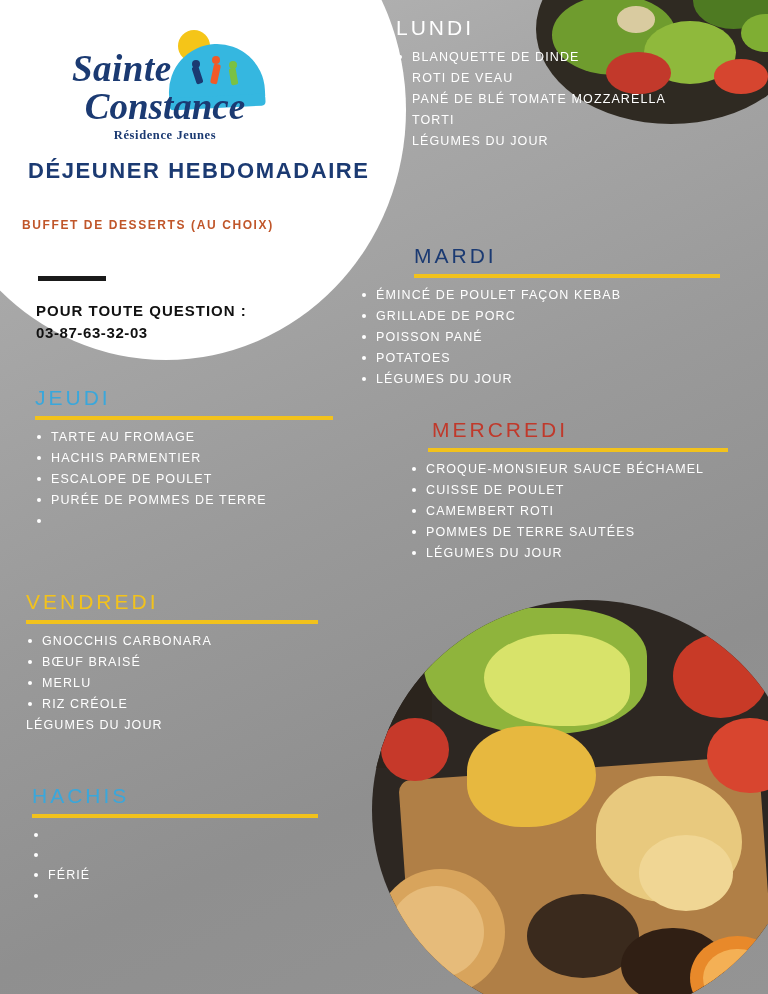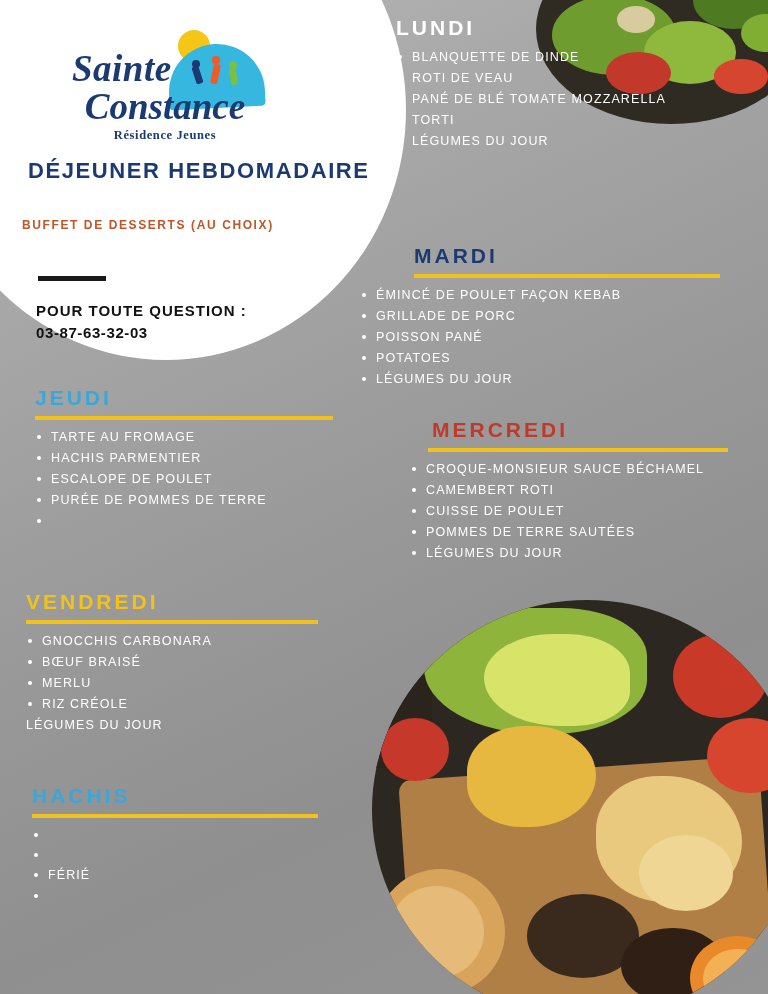--- a/index.html
+++ b/index.html
@@ -236,21 +236,21 @@
     letter-spacing: 0.6px;
   }
 
   
   .day {
     position: absolute;
   }
   .day h2 {
     margin: 0;
     font-size: 21px;
-    font-weight: bold;
+    font-weight: normal;
     letter-spacing: 3px;
   }
   .day .underline {
     margin-top: 6px;
     height: 4px;
     background: #f2c21c;
   }
   .day ul {
     list-style: none;
     margin: 10px 0 0 0;
@@ -386,22 +386,22 @@
       <li>POTATOES</li>
       <li>LÉGUMES DU JOUR</li>
     </ul>
   </div>
 
   <div class="day" id="day-mercredi">
     <h2>MERCREDI</h2>
     <div class="underline"></div>
     <ul>
       <li>CROQUE-MONSIEUR SAUCE BÉCHAMEL</li>
+      <li>CUISSE DE POULET</li>
       <li>CAMEMBERT ROTI</li>
-      <li>CUISSE DE POULET</li>
       <li>POMMES DE TERRE SAUTÉES</li>
       <li>LÉGUMES DU JOUR</li>
     </ul>
   </div>
 
   <div class="day" id="day-jeudi">
     <h2>JEUDI</h2>
     <div class="underline"></div>
     <ul>
       <li>TARTE AU FROMAGE</li>

